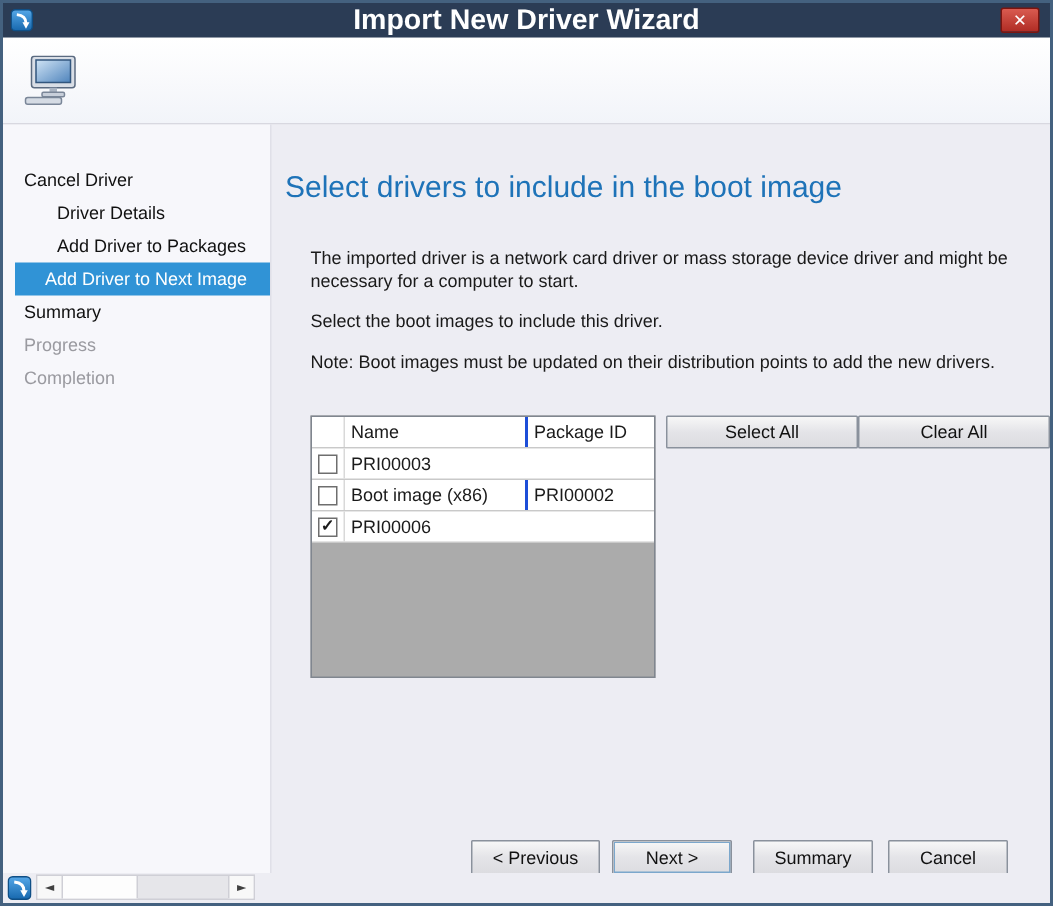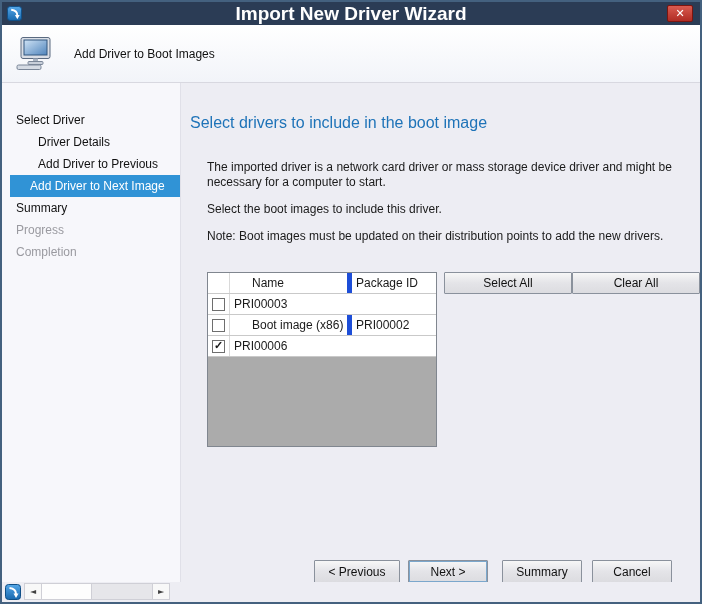--- a/index.html
+++ b/index.html
@@ -66,21 +66,21 @@
     background: #3093d6; color: #fff;
     margin-left: 8px; padding-left: 20px;
   }
   .step.disabled { color: #9a9aa0; }
   .main {
     flex: 1; min-width: 0;
     background: #ededf3;
     border-left: 1px solid #e0e0e8;
     position: relative;
   }
-  .heading { margin: 31px 0 0 9px; font-size: 16px; color: #1e73b8; }
+  .heading { margin: 31px 0 0 9px; font-size: 20px; color: #1e73b8; }
   .paras { margin: 28px 0 0 26px; width: 480px; font-size: 12px; color: #1a1a1a; }
   .paras p { margin: 0 0 12px 0; line-height: 15px; }
   
   .content-row { margin: 28px 0 0 26px; display: flex; align-items: flex-start; }
   .grid {
     width: 315px; height: 175px;
     border: 1px solid #80868f;
     background: #ababab;
     display: flex; flex-direction: column;
   }
@@ -89,24 +89,24 @@
     background: #fff; border-bottom: 1px solid #c9c9c9;
     font-size: 12px; color: #1a1a1a;
   }
   .cell-check {
     width: 22px; flex: 0 0 auto;
     border-right: 1px solid #d9d9d9;
     display: flex; align-items: center; justify-content: center;
   }
   .cell-name {
     flex: 1; min-width: 0;
-    border-right: 5px solid #1d4ed8;
+    border-right: 2px solid #1d4ed8;
     padding-left: 4px;
     display: flex; align-items: center;
-    white-space: nowrap; overflow: hidden; margin-left: 18px;
+    white-space: nowrap; overflow: hidden;
   }
   .cell-pkg {
     width: 84px; flex: 0 0 auto;
     padding-left: 4px;
     display: flex; align-items: center;
   }
   .grid-filler { flex: 1; }
   .checkbox {
     width: 13px; height: 13px;
     background: #fff; border: 1px solid #6e6e6e;
@@ -194,29 +194,28 @@
               <stop offset="1" stop-color="#4f84bc"></stop>
           </linearGradient>
         </defs>
         <rect x="5" y="0.5" width="29" height="21" rx="2" fill="#d9dee6" stroke="#5a6a80"></rect>
         <rect x="8" y="3" width="23" height="15" fill="url(#scr)" stroke="#32567e"></rect>
         <rect x="17" y="21.5" width="5" height="3" fill="#aab4c2"></rect>
         <rect x="12" y="24.5" width="15" height="3" rx="1" fill="#c8cfda" stroke="#7a8698"></rect>
         <rect x="1" y="28" width="24" height="4.5" rx="1.5" fill="#d5dbe4" stroke="#7a8698"></rect>
       </svg>
     </span>
-    <span class="header-title">Add Driver to Boot Images</span>
   </div>
 
   <div class="body">
 
     <div class="sidebar">
-      <div class="step indent0">Select Driver</div>
+      <div class="step indent0">Cancel Driver</div>
       <div class="step indent1">Driver Details</div>
-      <div class="step indent1">Add Driver to Previous</div>
+      <div class="step indent1">Add Driver to Packages</div>
       <div class="step indent1 selected">Add Driver to Next Image</div>
       <div class="step indent0">Summary</div>
       <div class="step indent0 disabled">Progress</div>
       <div class="step indent0 disabled">Completion</div>
     </div>
 
     <div class="main">
       <div class="heading">Select drivers to include in the boot image</div>
 
       <div class="paras">

